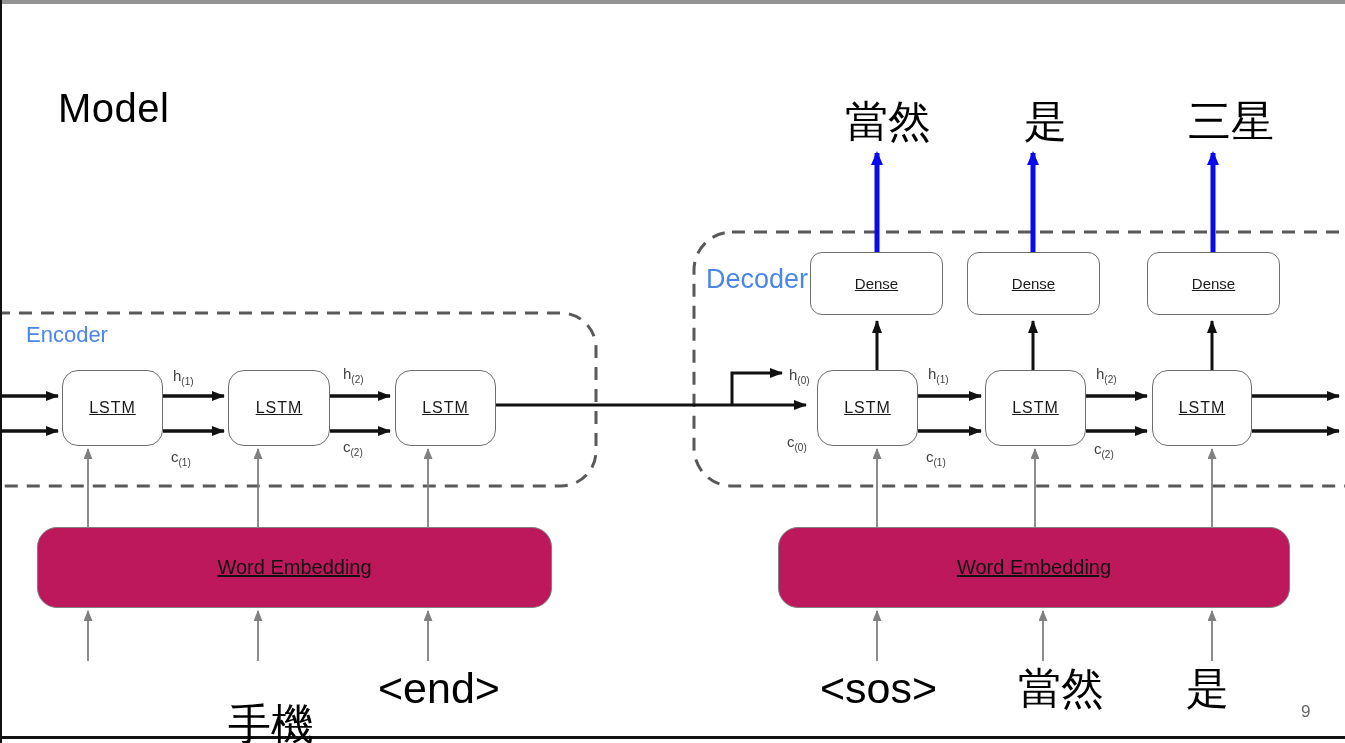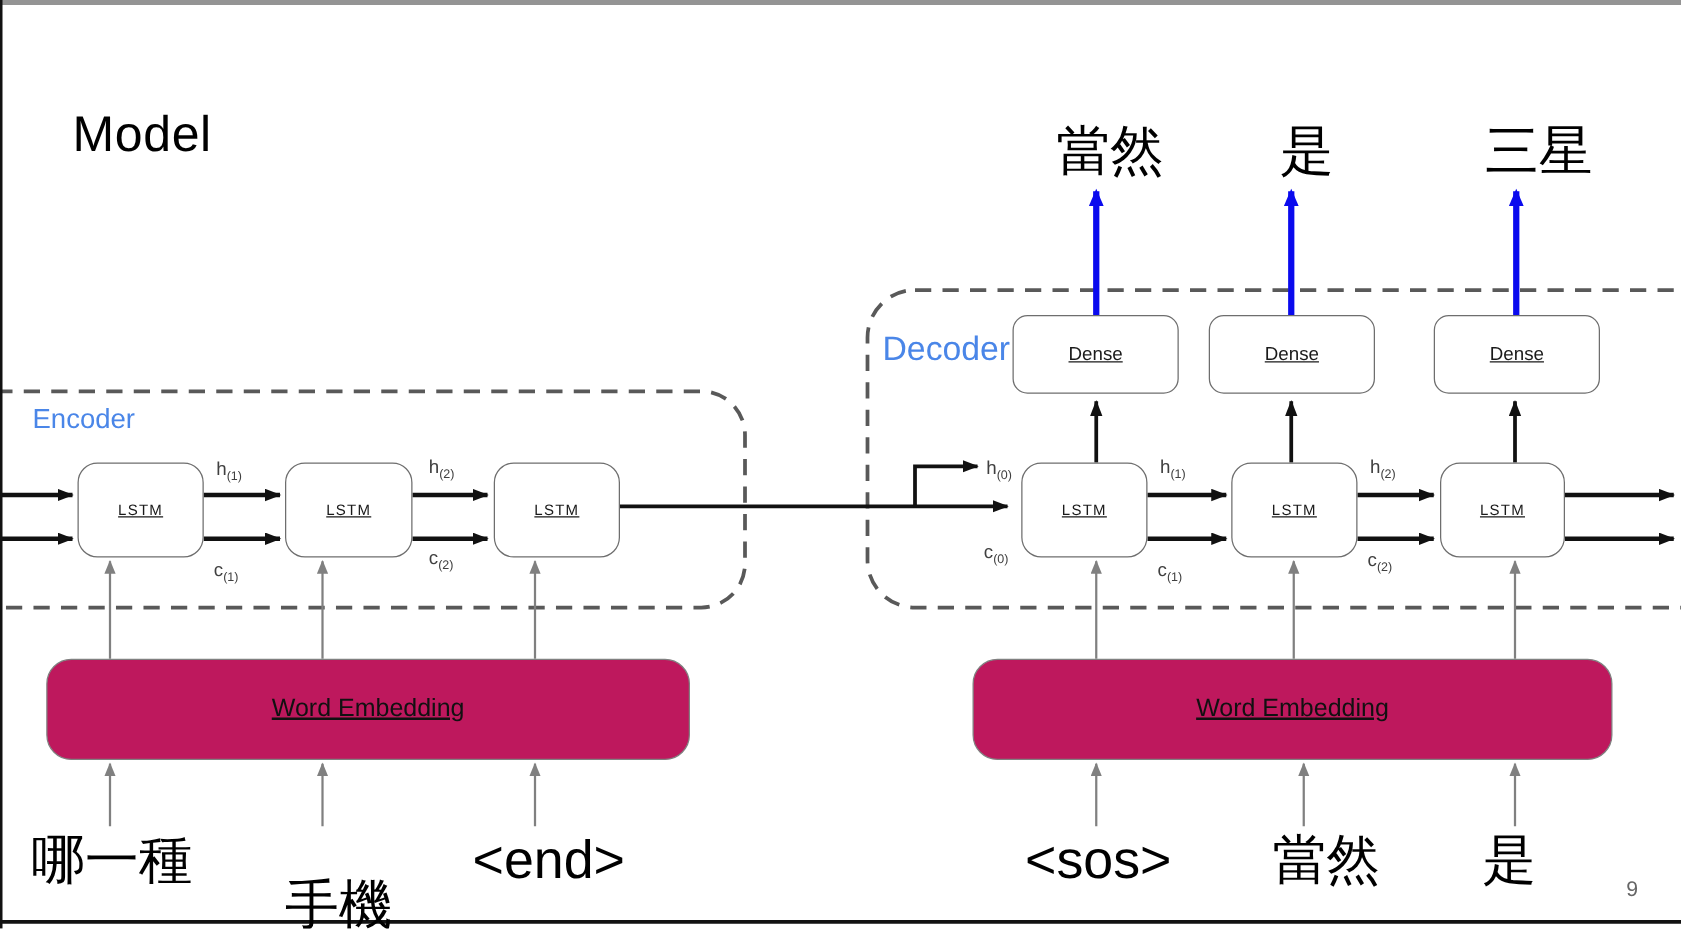--- a/index.html
+++ b/index.html
@@ -22,21 +22,21 @@
 
   .node{
     position:absolute;
     background:#ffffff;
     border:1.6px solid #6e6e6e;
     display:flex;align-items:center;justify-content:center;
     color:#1a1a1a;
     box-sizing:border-box;
     text-decoration:underline;
   }
-  .lstm{border-radius:16px;font-size:12px;letter-spacing:1px;}
+  .lstm{border-radius:16px;font-size:16px;letter-spacing:1px;}
   .dense{border-radius:12px;font-size:15px;}
   .embed{
     border-radius:20px;
     background:#be185d;
     border:1.6px solid #808080;
     font-size:20px;color:#111;
   }
   .state{
     position:absolute;font-size:15px;color:#404040;white-space:nowrap;
   }
@@ -187,21 +187,20 @@
   <div class="state" style="left:787px;top:433px;"><span>c</span><sub>(0)</sub></div>
   <div class="state" style="left:928px;top:365px;"><span>h</span><sub>(1)</sub></div>
   <div class="state" style="left:926px;top:448px;"><span>c</span><sub>(1)</sub></div>
   <div class="state" style="left:1096px;top:365px;"><span>h</span><sub>(2)</sub></div>
   <div class="state" style="left:1094px;top:440px;"><span>c</span><sub>(2)</sub></div>
 
   <div class="word" style="left:845px;top:100px;">當然</div>
   <div class="word" style="left:1024px;top:100px;">是</div>
   <div class="word" style="left:1188px;top:100px;">三星</div>
 
-  <div class="word" style="left:25px;top:667px;">哪一種</div>
   <div class="word" style="left:228px;top:667px;margin-top:36px;">手機</div>
   <div class="word" style="left:378px;top:667px;">&lt;end&gt;</div>
 
   <div class="word" style="left:820px;top:667px;">&lt;sos&gt;</div>
   <div class="word" style="left:1018px;top:667px;">當然</div>
   <div class="word" style="left:1186px;top:667px;">是</div>
 
   <div class="page-num" style="left:1301px;top:702px;">9</div>
 
 </div>

